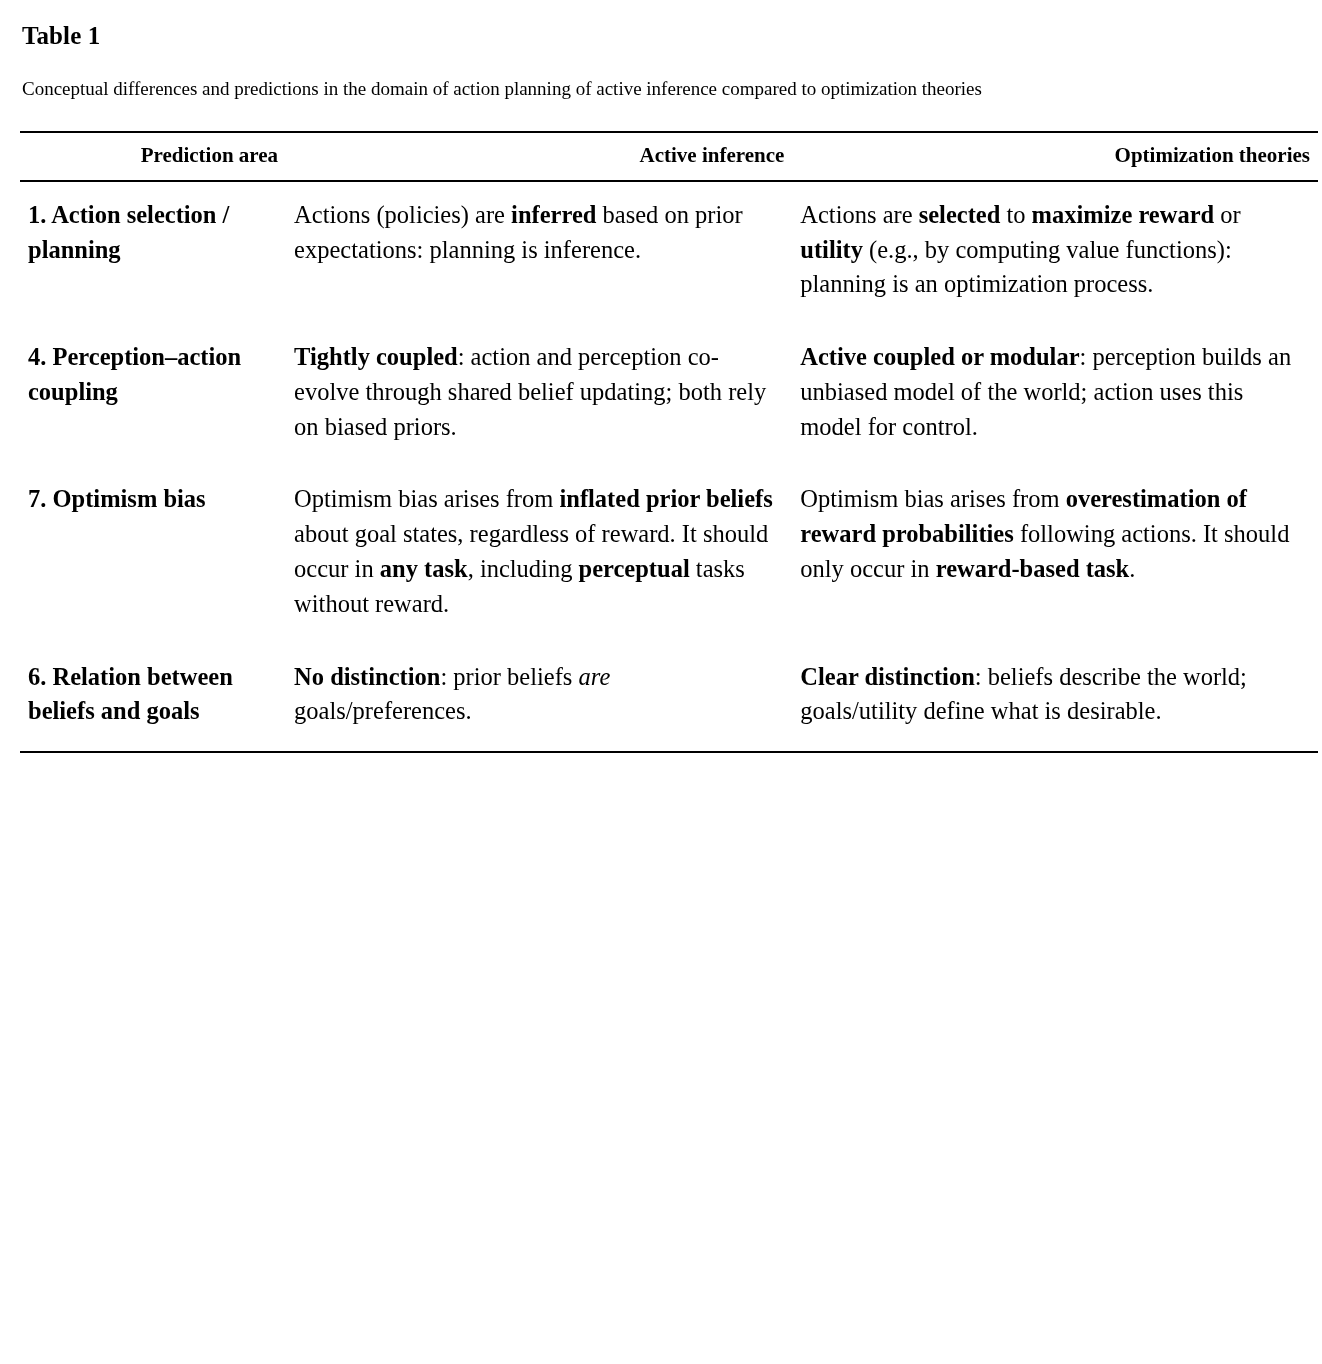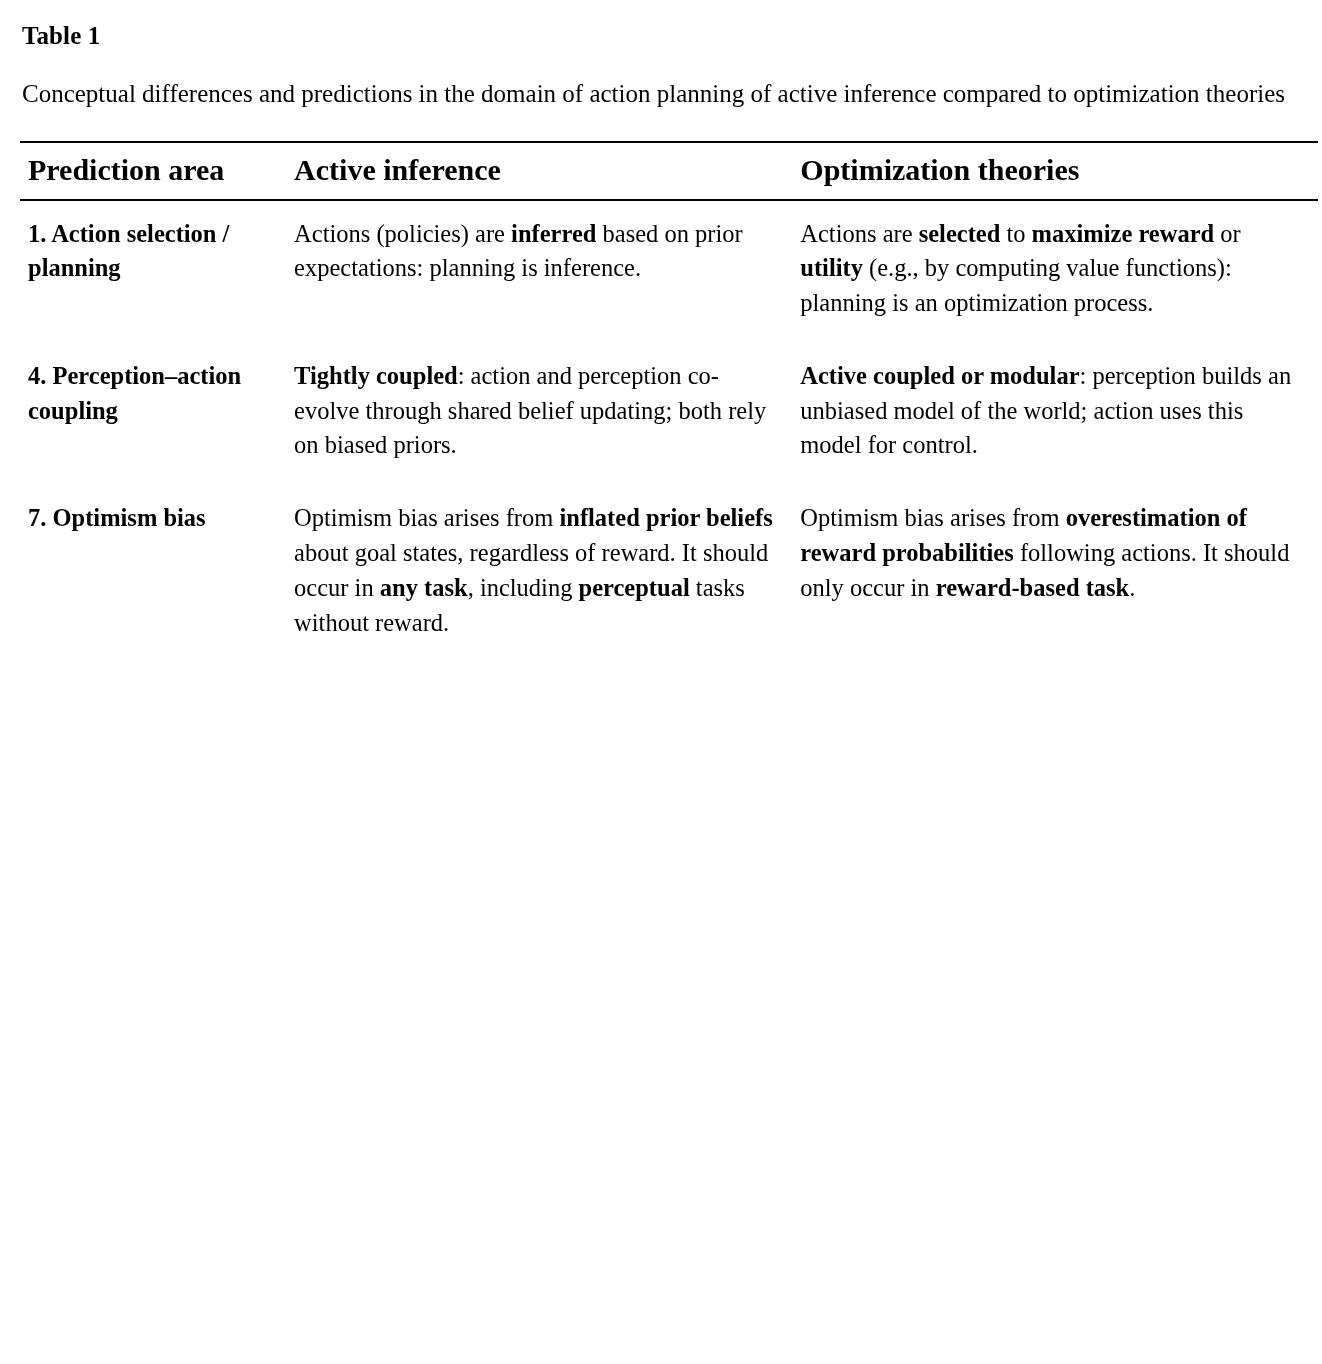--- a/index.html
+++ b/index.html
@@ -18,35 +18,35 @@
     box-sizing: border-box;
     width: 1322px;
   }
   .table-label {
     font-size: 25px;
     font-weight: bold;
     margin: 4px 0 24px 2px;
     letter-spacing: 0.1px;
   }
   .caption {
-    font-size: 25px;
+    font-size: 19px;
     line-height: 1.62;
     text-align: justify;
     text-justify: inter-word;
     margin: 0 20px 26px 2px;
   }
   table {
     border-collapse: collapse;
     width: 100%;
     table-layout: fixed;
   }
   thead th {
-    font-size: 30px;
+    font-size: 21px;
     font-weight: bold;
-    text-align: left;
+    text-align: right;
     padding: 10px 8px 12px 8px;
     vertical-align: bottom;
   }
   .rule-top {
     border-top: 2.5px solid #000;
   }
   .rule-mid {
     border-bottom: 2.2px solid #000;
   }
   .rule-bottom {
@@ -99,16 +99,21 @@
       <tr>
         <td class="col-area">4. Perception–action coupling</td>
         <td><b>Tightly coupled</b>: action and perception co-evolve through shared belief updating; both rely on biased priors.</td>
         <td><b>Active coupled or modular</b>: perception builds an unbiased model of the world; action uses this model for control.</td>
       </tr>
       <tr>
         <td class="col-area">7. Optimism bias</td>
         <td>Optimism bias arises from <b>inflated prior beliefs</b> about goal states, regardless of reward. It should occur in <b>any task</b>, including <b>perceptual</b> tasks without reward.</td>
         <td>Optimism bias arises from <b>overestimation of reward probabilities</b> following actions. It should only occur in <b>reward-based task</b>.</td>
       </tr>
+      <tr>
+        <td class="col-area rule-bottom">6. Relation between beliefs and goals</td>
+        <td class="rule-bottom"><b>No distinction</b>: prior beliefs <i>are</i> goals/preferences.</td>
+        <td class="rule-bottom"><b>Clear distinction</b>: beliefs describe the world; goals/utility define what is desirable.</td>
+      </tr>
     </tbody>
   </table>
 
 </div>
 
 </body></html>

